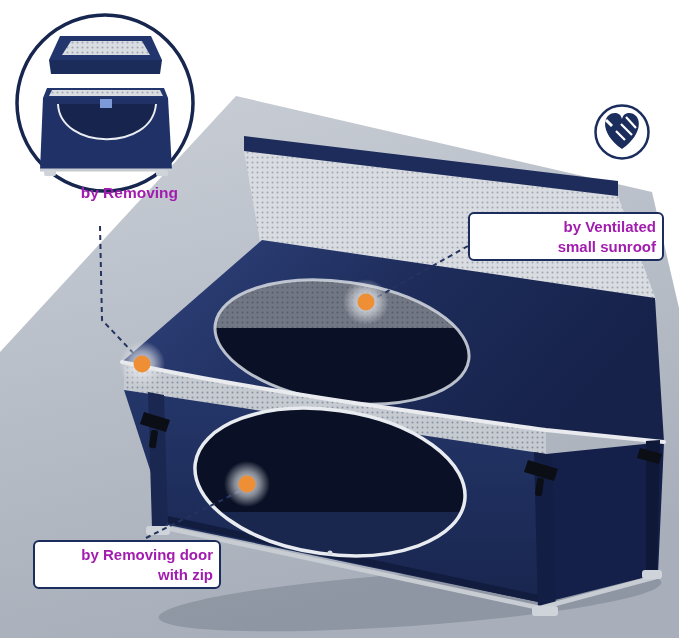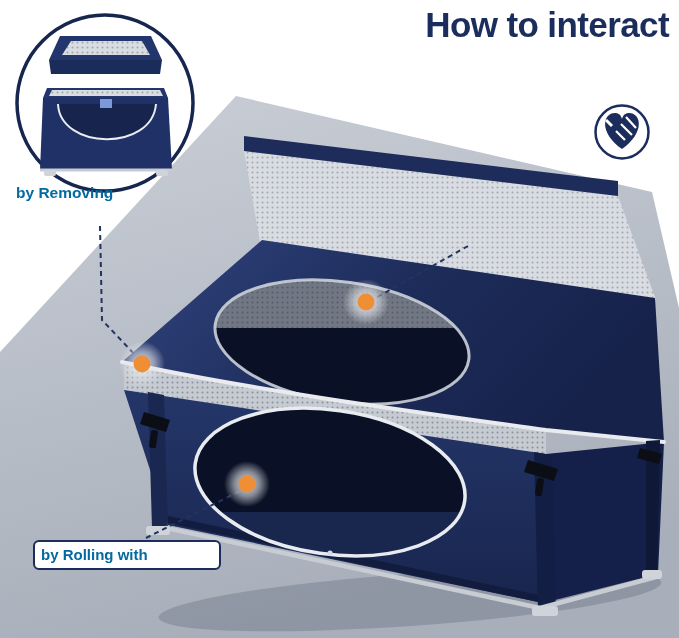--- a/index.html
+++ b/index.html
@@ -8,21 +8,21 @@
     overflow:hidden;font-family:"Liberation Sans",sans-serif;
   }
   svg.scene{position:absolute;left:0;top:0;}
   .title{
     position:absolute;top:5px;right:10px;text-align:right;
     color:#1b2d5c;font-weight:bold;font-size:35px;line-height:1.13;
     letter-spacing:-0.6px;
   }
   .t-line{display:block;}
   .callout{
-    position:absolute;color:#0369a1;font-weight:bold;text-align:left;
+    position:absolute;color:#a21caf;font-weight:bold;text-align:right;
   }
   .callout .c-line{display:block;}
   .callout.boxed{
     border:2.5px solid #1b2d5c;background:#ffffff;border-radius:6px;
     padding:3px 6px;font-size:15px;line-height:1.3;
   }
   #callout-cover{left:16px;top:183px;width:162px;font-size:15.5px;line-height:1.28;}
   #callout-sunroof{left:468px;top:212px;width:180px;}
   #callout-door{left:33px;top:540px;width:172px;}
 </style>
@@ -177,25 +177,29 @@
       <g stroke="#ffffff" stroke-width="2.2">
         <path d="M626,117 L636,128"></path>
         <path d="M621,124 L632,135"></path>
         <path d="M616,131 L625,140"></path>
       </g>
       <path d="M606,120 L612,126" stroke="#ffffff" stroke-width="3"></path>
     </g>
   </svg>
 
   <div class="title">
-    <span class="t-line">How to interact</span>
   </div>
 
   <div class="callout" id="callout-cover">
     <span class="c-line">by Removing</span>
   </div>
 
+  <div class="callout boxed" id="callout-sunroof">
+    <span class="c-line">by Ventilated</span>
+    <span class="c-line">small sunroof</span>
+  </div>
 
   <div class="callout boxed" id="callout-door">
-    <span class="c-line">by Rolling with</span>
+    <span class="c-line">by Removing door</span>
+    <span class="c-line">with zip</span>
   </div>
 
 </div>
 
 </body></html>

